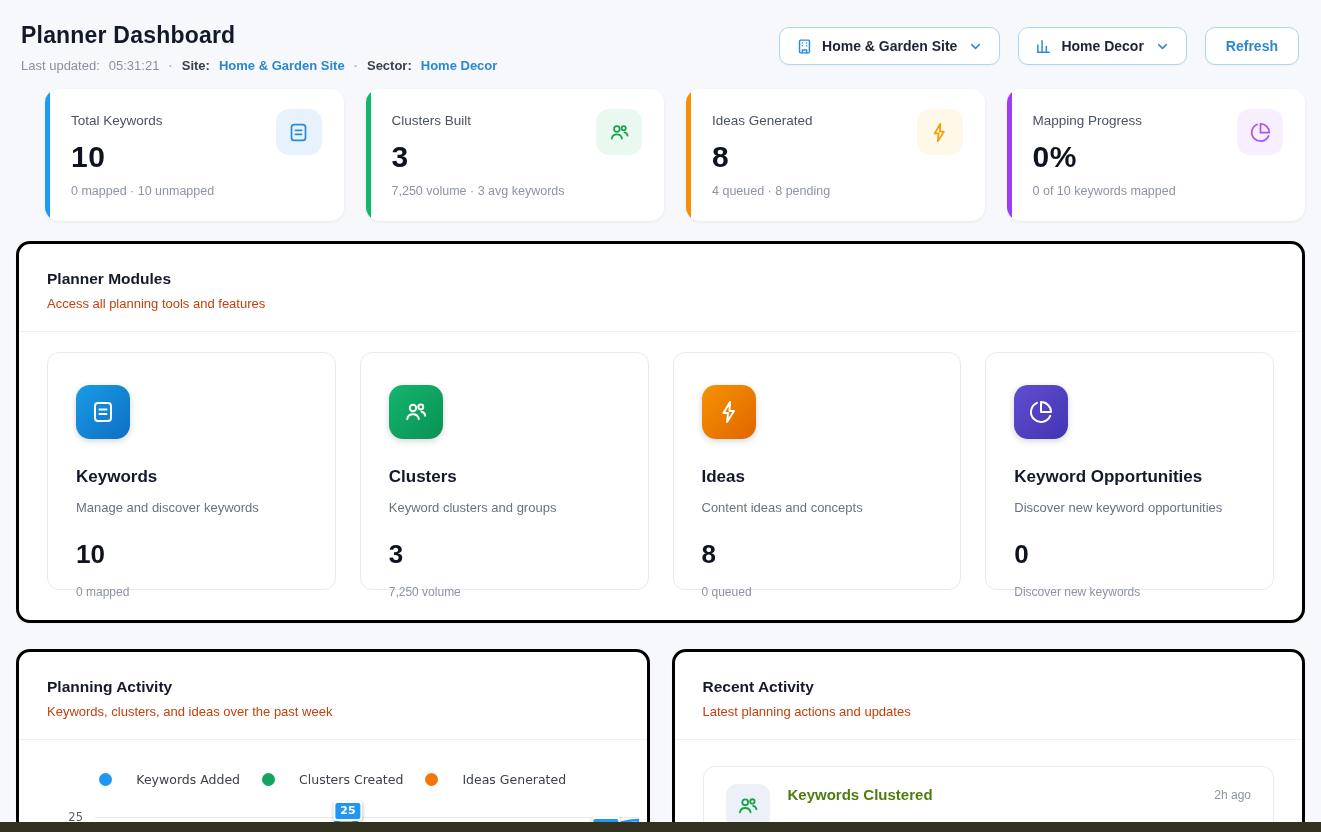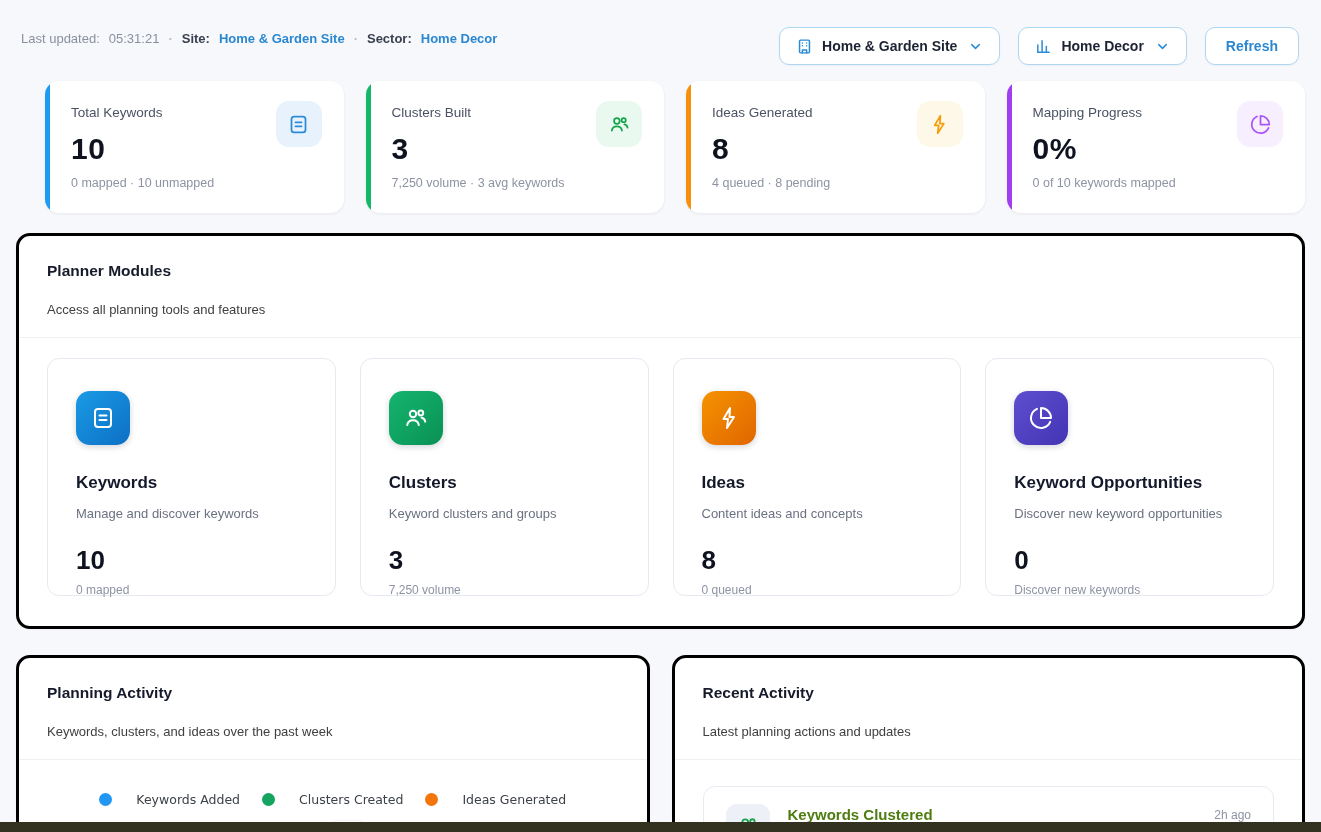--- a/index.html
+++ b/index.html
@@ -55,42 +55,42 @@
   .stat-iconbox.yellow { background:#fdf8e7; color:#f59e0b; }
   .stat-iconbox.purple { background:#f7effd; color:#a855f7; }
 
   
   .panel {
     background:#fff; border:3px solid #000000; border-radius:14px;
     box-shadow:0 1px 2px rgba(16,24,40,.04); overflow:hidden;
   }
   .panel-head { padding:26px 28px 20px 28px; }
   .panel-title { font-size:15.5px; font-weight:700; color:#161a2b; }
-  .panel-sub { font-size:13px; color:#404040; margin-top:22px; }
+  .panel-sub { font-size:13px; color:#c2410c; margin-top:8px; }
   .panel-divider { border-top:1px solid #eef0f4; }
 
   .modules-panel { margin-top:20px; }
   .modules-grid { display:grid; grid-template-columns:repeat(4,1fr); gap:24px; padding:20px 28px 30px 28px; }
   .module-card {
     border:1px solid #e6e9f0; border-radius:12px; padding:28px; height:238px;
     background:#fff; cursor:pointer;
   }
   .module-icon {
     width:54px; height:54px; border-radius:14px; color:#fff;
     display:flex; align-items:center; justify-content:center; margin-top:4px;
     box-shadow:0 2px 6px rgba(16,24,40,.18);
   }
   .module-icon.blue   { background:linear-gradient(135deg,#1a9be6,#0d6fc4); }
   .module-icon.green  { background:linear-gradient(135deg,#14b56e,#0a9154); }
   .module-icon.orange { background:linear-gradient(135deg,#f59300,#e06500); }
   .module-icon.indigo { background:linear-gradient(135deg,#5f4fd0,#4334b4); }
   .module-title { font-size:17px; font-weight:800; color:#14182b; margin-top:28px; }
   .module-desc { font-size:13px; color:#6a7180; margin-top:13px; }
   .module-value { font-size:26px; font-weight:800; color:#0f1320; margin-top:24px; }
-  .module-sub { font-size:12px; color:#8d93a3; margin-top:7px; }
+  .module-sub { font-size:12px; color:#8d93a3; margin-top:15px; }
 
   
   .bottom-grid { display:grid; grid-template-columns:1fr 1fr; gap:22px; margin-top:26px; }
   .bottom-grid .panel { height:420px; }
 
   
   .chart-wrap { position:relative; height:300px; }
   .legend { display:flex; justify-content:center; gap:22px; padding-top:32px;
             font-family:"DejaVu Sans",sans-serif; font-size:12.5px; color:#3d4248; }
   .legend-item { display:flex; align-items:center; gap:24px; }
@@ -129,20 +129,21 @@
 
   svg { display:block; }
 </style>
 </head>
 <body>
 
 <div class="page">
 
   <div class="header-row">
     <div>
+      <div class="page-title">Planner Dashboard</div>
       <div class="meta-row">
         <span>Last updated:</span>
         <span>05:31:21</span>
         <span class="meta-dot">·</span>
         <span class="strong">Site:</span>
         <span class="link">Home &amp; Garden Site</span>
         <span class="meta-dot">·</span>
         <span class="strong">Sector:</span>
         <span class="link">Home Decor</span>
       </div>

